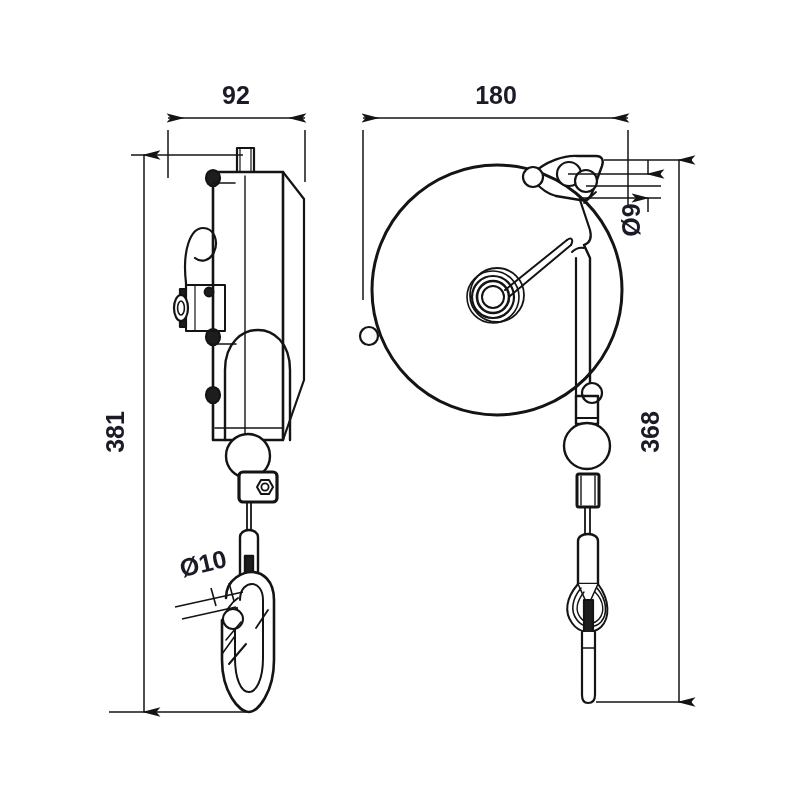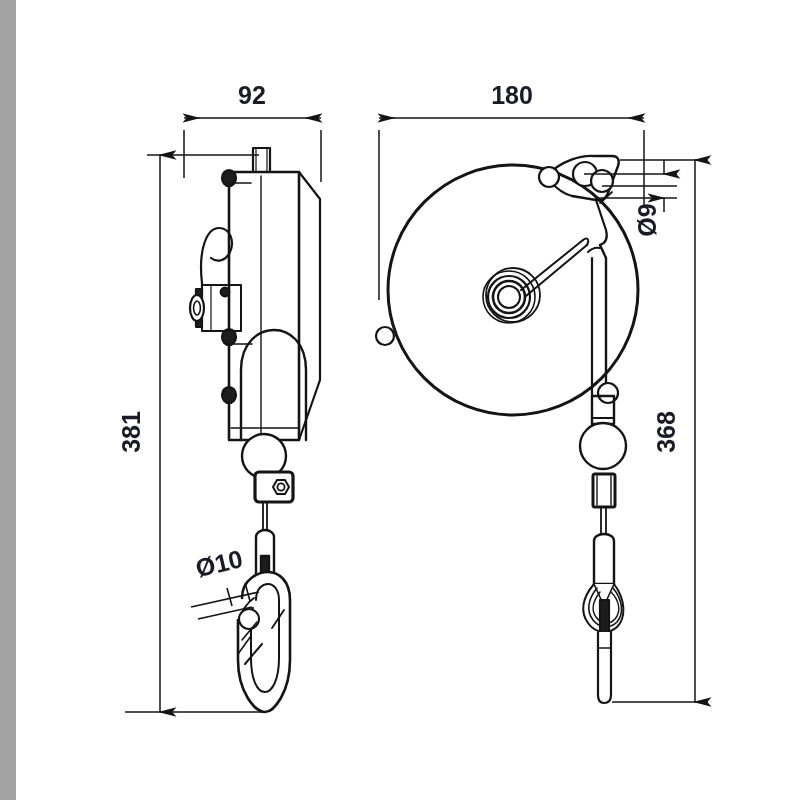--- a/index.html
+++ b/index.html
@@ -8,23 +8,22 @@
     padding: 0;
     background: #ffffff;
   }
   body {
     font-family: "Liberation Sans", sans-serif;
   }
   #drawing-root {
     position: relative;
     width: 724px;
     height: 800px;
-    background: #a3a3a3;
+    background: #fdba74;
     overflow: hidden;
-    padding-left: 16px;
   }
   #drawing-svg {
     display: block;
     width: 800px;
     height: 800px;
   }
   .dim-text {
     font-family: "Liberation Sans", sans-serif;
     font-weight: bold;
     font-size: 25px;

